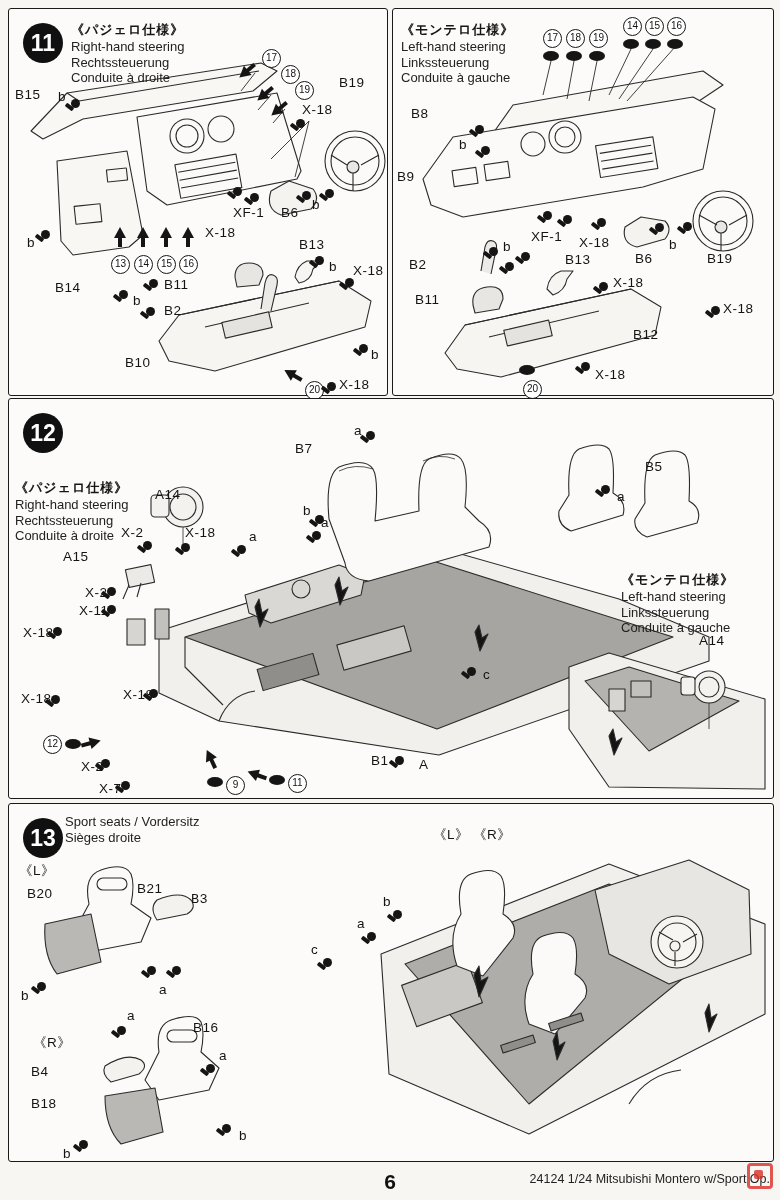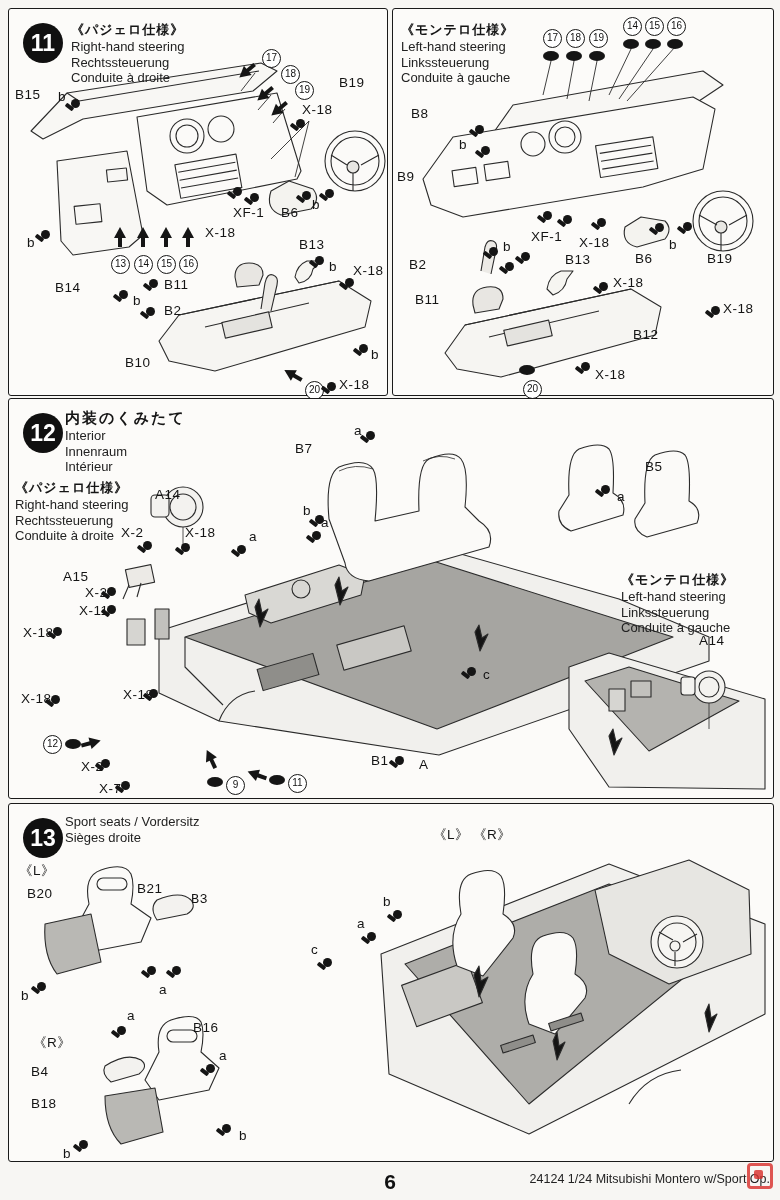--- a/index.html
+++ b/index.html
@@ -273,26 +273,20 @@
         <rect x="600" y="290" width="16" height="22" fill="#d6d5d1"></rect>
         <rect x="622" y="282" width="20" height="16" fill="#c2c1bd"></rect>
         <path d="M174,128 v22 M700,304 v26" stroke-width="0.8"></path>
         <path d="M250,200 l3,14 l6,-4 l-8,18 l-5,-20 Z" fill="#141414"></path>
         <path d="M330,178 l3,14 l6,-4 l-8,18 l-5,-20 Z" fill="#141414"></path>
         <path d="M470,226 l3,13 l6,-4 l-8,17 l-5,-19 Z" fill="#141414"></path>
         <path d="M604,330 l3,13 l6,-4 l-8,17 l-5,-19 Z" fill="#141414"></path>
       </g>
     </svg>
     <div class="badge" style="left:14px;top:14px;">12</div>
-    <div class="hdr" style="left:56px;top:10px;">
-      <div class="tjp">内装のくみたて</div>
-      <div class="vln">Interior</div>
-      <div class="vln">Innenraum</div>
-      <div class="vln">Intérieur</div>
-    </div>
     <div class="hdr" style="left:6px;top:80px;">
       <div class="vjp">《パジェロ仕様》</div>
       <div class="vln">Right-hand steering</div>
       <div class="vln">Rechtssteuerung</div>
       <div class="vln">Conduite à droite</div>
     </div>
     <div class="hdr" style="left:612px;top:172px;">
       <div class="vjp">《モンテロ仕様》</div>
       <div class="vln">Left-hand steering</div>
       <div class="vln">Linkssteuerung</div>
@@ -301,21 +295,21 @@
     <div class="labels">
         <span class="lbl" style="left: 146px; top: 88px;">A14</span>
         <span class="lbl" style="left: 112px; top: 126px;">X-2</span>
         <span class="screw" style="left: 134px; top: 142px;"></span>
         <span class="lbl" style="left: 176px; top: 126px;">X-18</span>
         <span class="screw" style="left: 172px; top: 144px;"></span>
         <span class="lbl" style="left: 240px; top: 130px;">a</span>
         <span class="screw" style="left: 228px; top: 146px;"></span>
         <span class="lbl" style="left: 312px; top: 116px;">a</span>
         <span class="screw" style="left: 303px; top: 132px;"></span>
-        <span class="lbl" style="left: 54px; top: 170px;">A15</span>
+        <span class="lbl" style="left: 54px; top: 150px;">A15</span>
         <span class="lbl" style="left: 286px; top: 42px;">B7</span>
         <span class="lbl" style="left: 345px; top: 24px;">a</span>
         <span class="screw" style="left: 357px; top: 32px;"></span>
         <span class="lbl" style="left: 636px; top: 60px;">B5</span>
         <span class="screw" style="left: 592px; top: 86px;"></span>
         <span class="lbl" style="left: 608px; top: 90px;">a</span>
         <span class="lbl" style="left: 294px; top: 104px;">b</span>
         <span class="screw" style="left: 306px; top: 116px;"></span>
         <span class="lbl" style="left: 76px; top: 186px;">X-2</span>
         <span class="screw" style="left: 98px; top: 188px;"></span>

